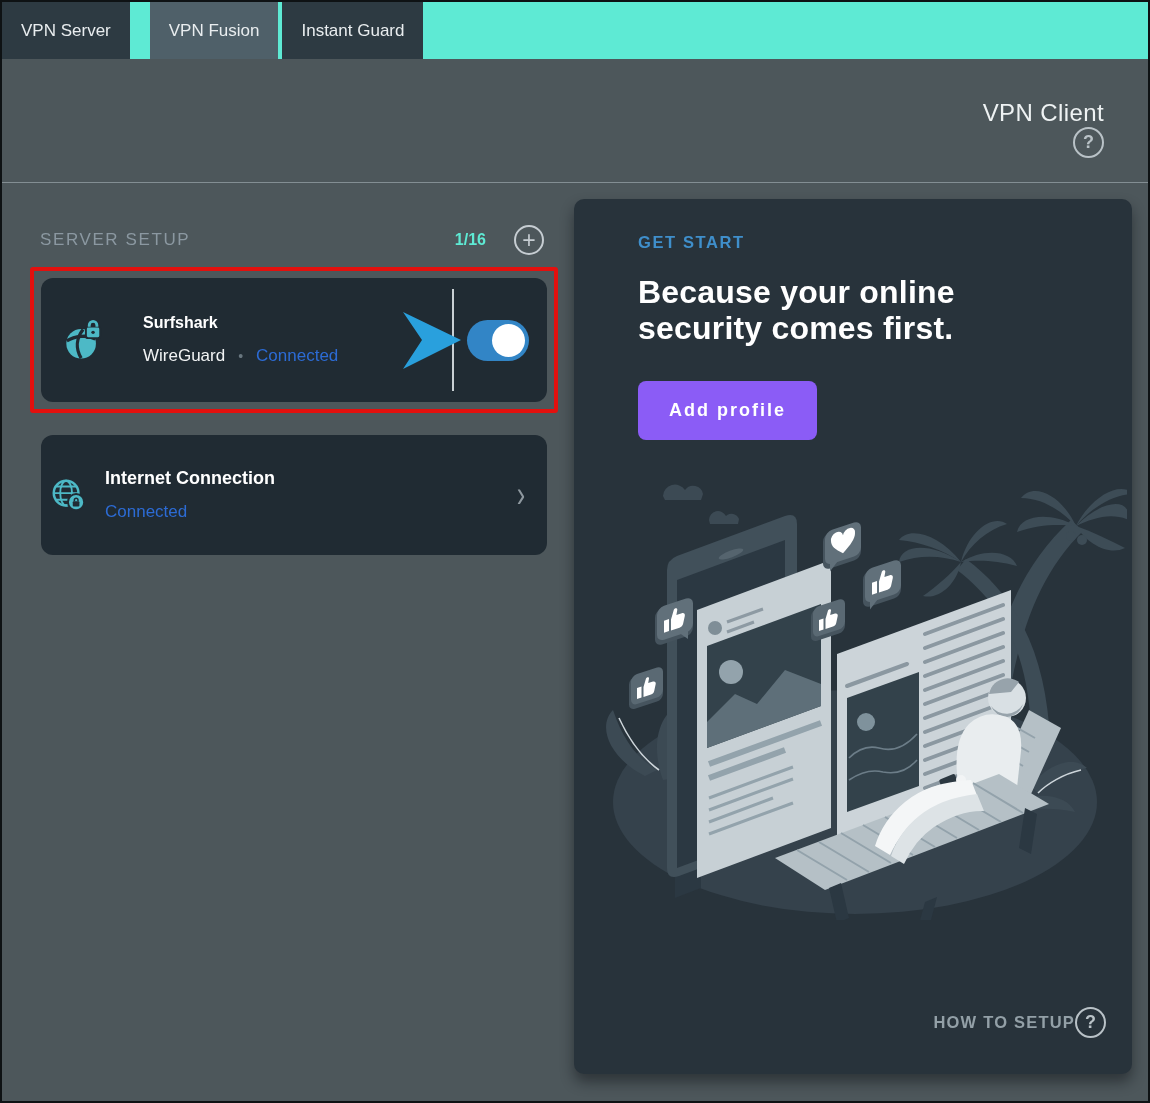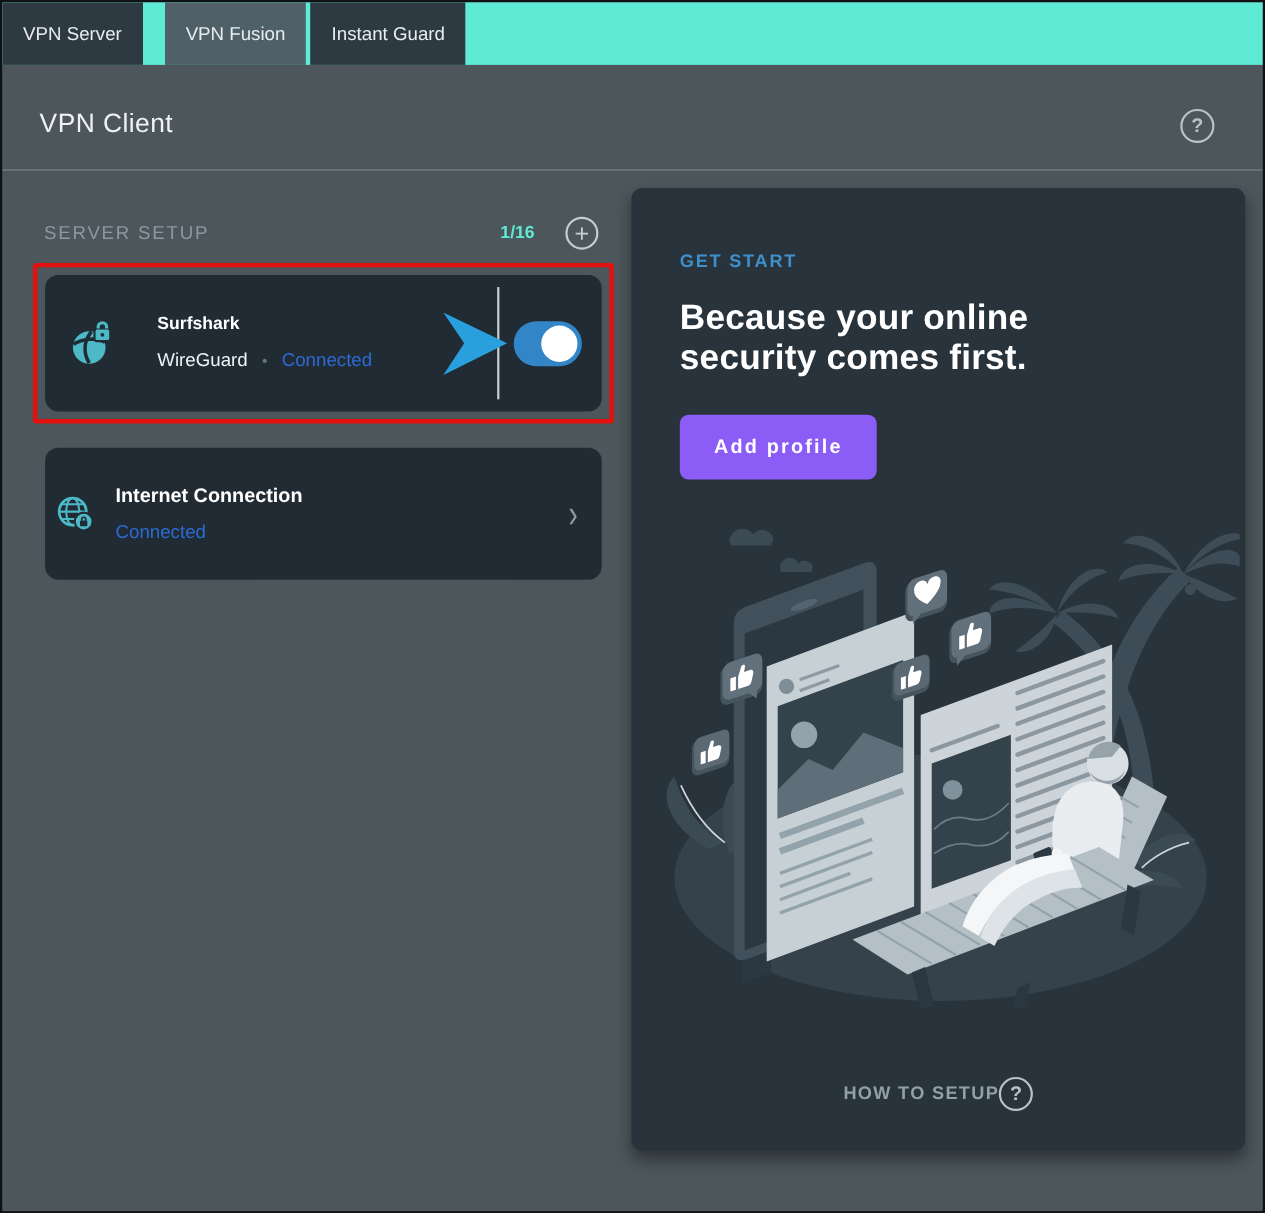--- a/index.html
+++ b/index.html
@@ -7,22 +7,22 @@
   .page { width:1150px; height:1103px; background:#4d575b; border:2px solid #0e1214;
           position:relative; overflow:hidden; }
 
   
   .tabbar { display:flex; background:#5eead4; height:57px; }
   .tab { padding:0 19px; line-height:57px; font-size:17px; color:#e9edef;
          background:#2d3a42; margin-right:4px; cursor:pointer; white-space:nowrap; }
   .tab.active { background:#4f6069;margin-left:16px; }
 
   
-  .page-header { display:flex; align-items:flex-start; justify-content:space-between;
-                 padding:40px 44px 24px 34px; border-bottom:1px solid rgba(198,210,216,.45); }
+  .page-header { display:flex; align-items:flex-end; justify-content:space-between;
+                 padding:40px 44px 24px 34px; border-bottom:1px solid rgba(198,210,216,.45);flex-direction:column; }
   .page-title { font-size:24px; color:#eef2f3; font-weight:400; letter-spacing:.4px; }
   .ring-btn { width:31px; height:31px; border:2.5px solid #b9c2c7; border-radius:50%;
               color:#b9c2c7; display:flex; align-items:center; justify-content:center;
               font-size:18px; font-weight:700; cursor:pointer; flex:none; }
 
   
   .main { display:flex; align-items:flex-start; padding:16px 16px 0 28px; }
   .left-col { width:528px; flex:none; }
   .server-header { display:flex; align-items:center; margin:26px 0 12px 10px; padding-right:14px; }
   .server-title { font-size:17px; color:#8b98a1; letter-spacing:1.6px; }
@@ -51,29 +51,29 @@
   .inet-card { height:120px; width:506px; margin:22px 0 0 11px; padding:0 20px 0 8px; cursor:pointer; }
   .inet-name { font-size:18px; font-weight:700; color:#fff; margin-bottom:13px; }
   .inet-status { font-size:17px; color:#2c6bd4; }
   .chev { margin-left:auto; color:#8e989f; font-size:36px; font-weight:400; line-height:0.8;
           transform:scaleX(.7); cursor:pointer; }
 
   
   .right-panel { width:560px; height:875px; margin-left:16px; background:#28333b;
                  border-radius:10px; box-shadow:0 8px 14px rgba(8,12,15,.45);
                  display:flex; flex-direction:column; }
-  .panel-body { padding:58px 44px 0 44px; }
+  .panel-body { padding:34px 44px 0 44px;margin-left:20px; }
   .eyebrow { color:#3f8fcb; font-weight:700; font-size:16.5px; letter-spacing:1.6px; }
   .headline { color:#fff; font-weight:700; font-size:32px; line-height:1.14;
               letter-spacing:.2px; margin-top:22px; max-width:360px; }
   .add-btn { margin-top:34px; background:#8b5cf6; color:#fff; font-weight:700; font-size:18px;
              letter-spacing:2px; border:none; border-radius:8px; padding:19px 31px;
              cursor:pointer; font-family:"Liberation Sans", sans-serif; }
   .illus { display:block; margin:18px auto 0; }
-  .panel-footer { margin-top:auto; display:flex; align-items:center; justify-content:center;
+  .panel-footer { margin-top:auto; display:flex; align-items:center; justify-content:flex-end;
                   padding:0 26px 36px 26px; }
   .footer-label { color:#93a0a7; font-weight:700; font-size:16.5px; letter-spacing:1.2px; }
 </style>
 </head>
 <body>
 
 <div class="page">
 
   <div class="tabbar">
     <div class="tab">VPN Server</div>

